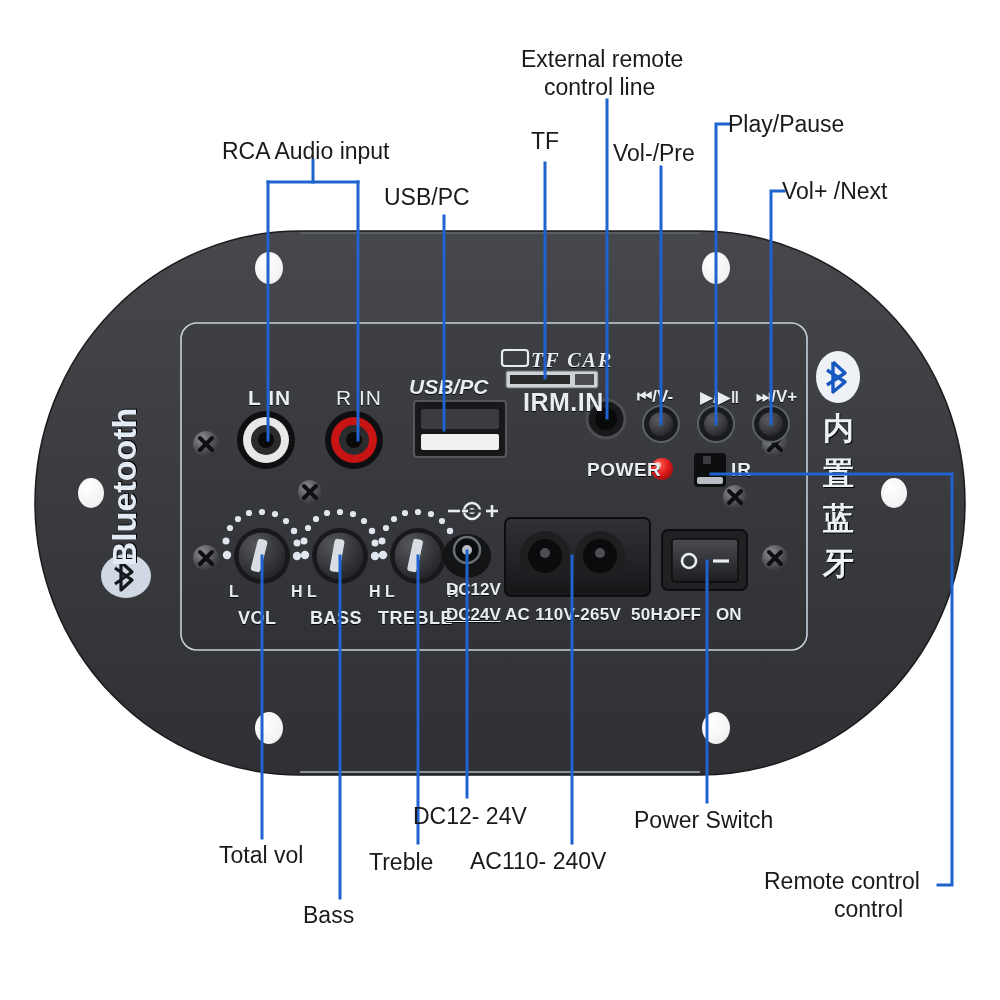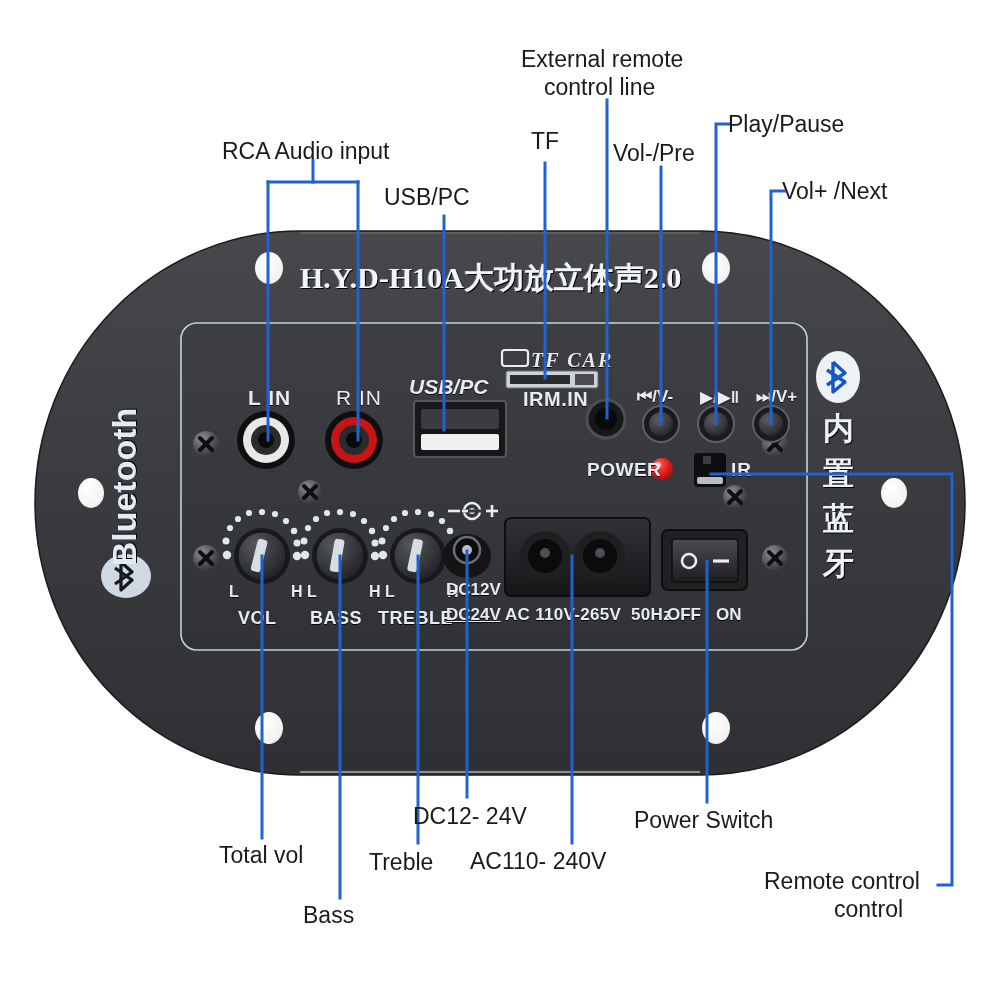--- a/index.html
+++ b/index.html
@@ -28,21 +28,21 @@
     color:#f2f5f8;letter-spacing:0px;
     font-family:"Liberation Serif","DejaVu Serif",serif;
     text-shadow:1px 1px 0 #000,-1px 0 0 rgba(255,255,255,.25);
   }
 
   .lbl-lin{left:248px;top:386px;font-size:21px;font-weight:bold;letter-spacing:1px;}
   .lbl-rin{left:336px;top:386px;font-size:21px;font-weight:normal;letter-spacing:1px;}
   .lbl-usb{left:409px;top:375px;font-size:21px;font-weight:bold;font-style:italic;}
   .lbl-tfcar{left:531px;top:349px;font-size:20px;font-weight:bold;font-style:italic;
              font-family:"Liberation Serif","DejaVu Serif",serif;letter-spacing:2px;}
-  .lbl-irmin{left:523px;top:388px;font-size:20px;font-weight:bold;letter-spacing:.5px;}
+  .lbl-irmin{left:523px;top:388px;font-size:25px;font-weight:bold;letter-spacing:.5px;}
   .lbl-power{left:587px;top:459px;font-size:19px;font-weight:bold;letter-spacing:.5px;}
   .lbl-ir{left:731px;top:459px;font-size:19px;font-weight:bold;letter-spacing:1px;text-align:center;}
 
   .btn-lbl{font-size:17px;font-weight:bold;letter-spacing:0px;}
   .bl1{left:637px;top:387px;}
   .bl2{left:700px;top:387px;}
   .bl3{left:756px;top:387px;}
 
   .lh{font-size:16px;font-weight:bold;}
   .knoblbl{font-size:18px;font-weight:bold;letter-spacing:.5px;}
@@ -316,21 +316,20 @@
       <ellipse cx="126" cy="576" rx="25" ry="22" fill="#cfd8e3"></ellipse>
       <path d="M121 562 L121 590 L132 580 L115 568 M115 584 L132 572 L121 562" fill="none" stroke="#15181c" stroke-width="3.2" stroke-linejoin="round"></path>
     </g>
 
     <g>
       <ellipse cx="838" cy="377" rx="22" ry="26" fill="#eef2f7"></ellipse>
       <path d="M833 362 L833 392 L845 382 L827 370 M827 385 L845 373 L833 362" fill="none" stroke="#1558c0" stroke-width="3.4" stroke-linejoin="round"></path>
     </g>
   </svg>
 
-  <div class="title-cn">H.Y.D-H10A大功放立体声2.0</div>
 
   <div class="bt bt-word">Bluetooth</div>
 
   <div class="cn-v" style="top:408px">内</div>
   <div class="cn-v" style="top:453px">置</div>
   <div class="cn-v" style="top:498px">蓝</div>
   <div class="cn-v" style="top:543px">牙</div>
 
   <div class="bt lbl-lin">L IN</div>
   <div class="bt lbl-rin">R IN</div>

